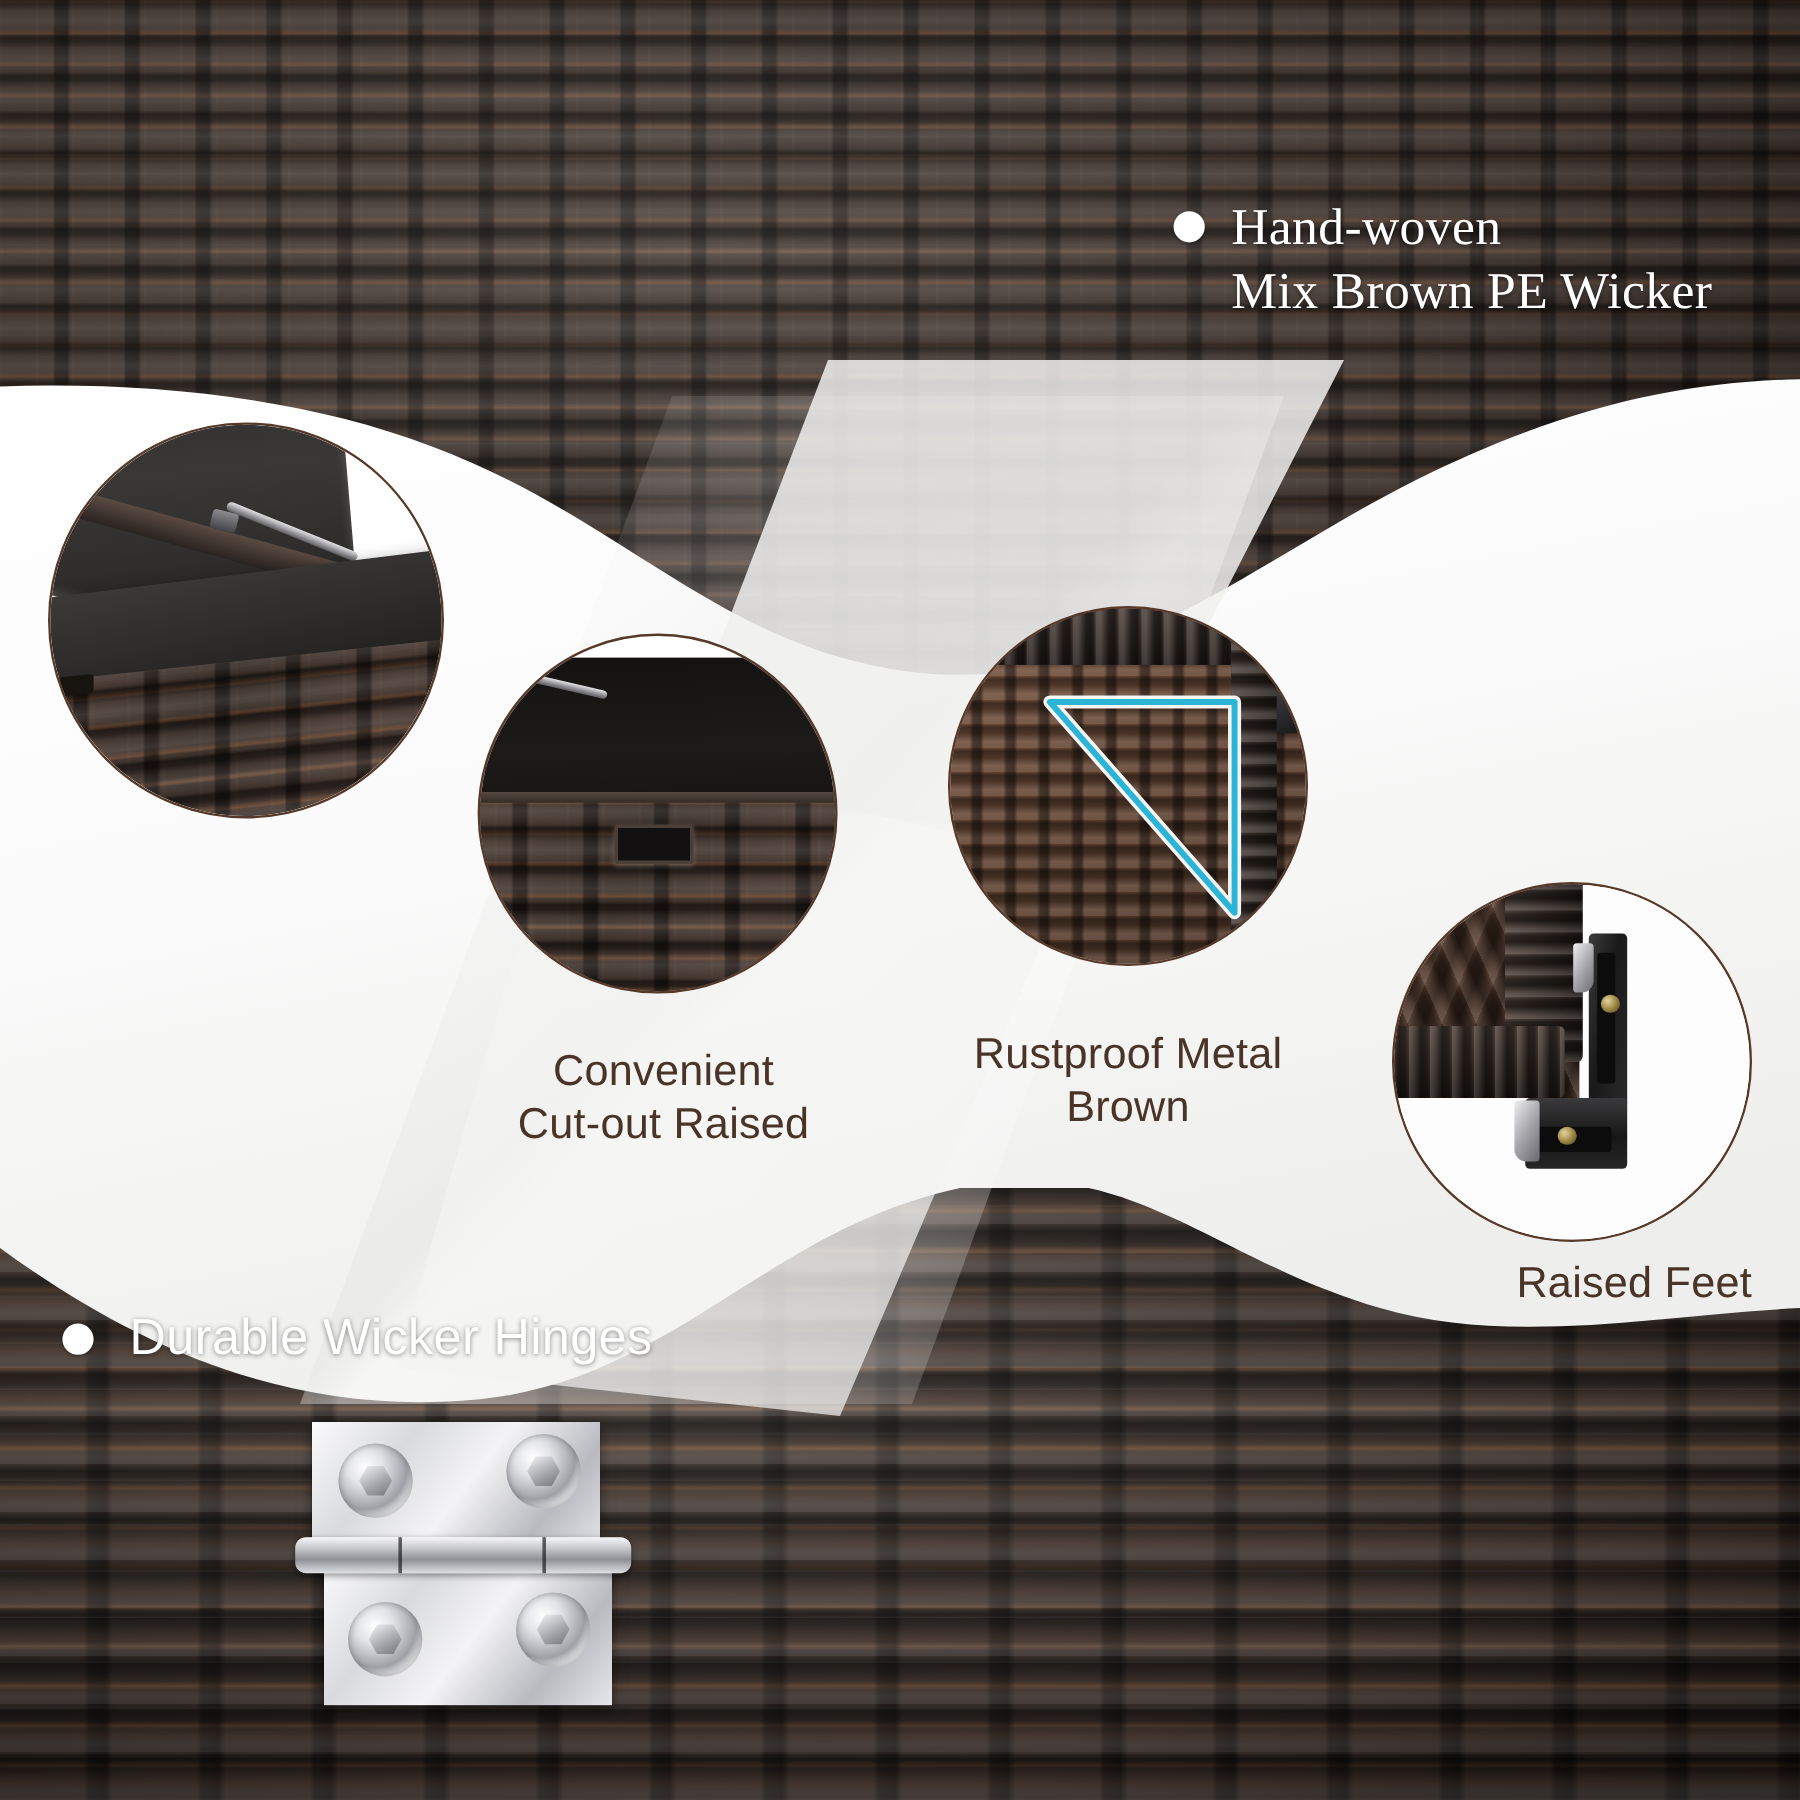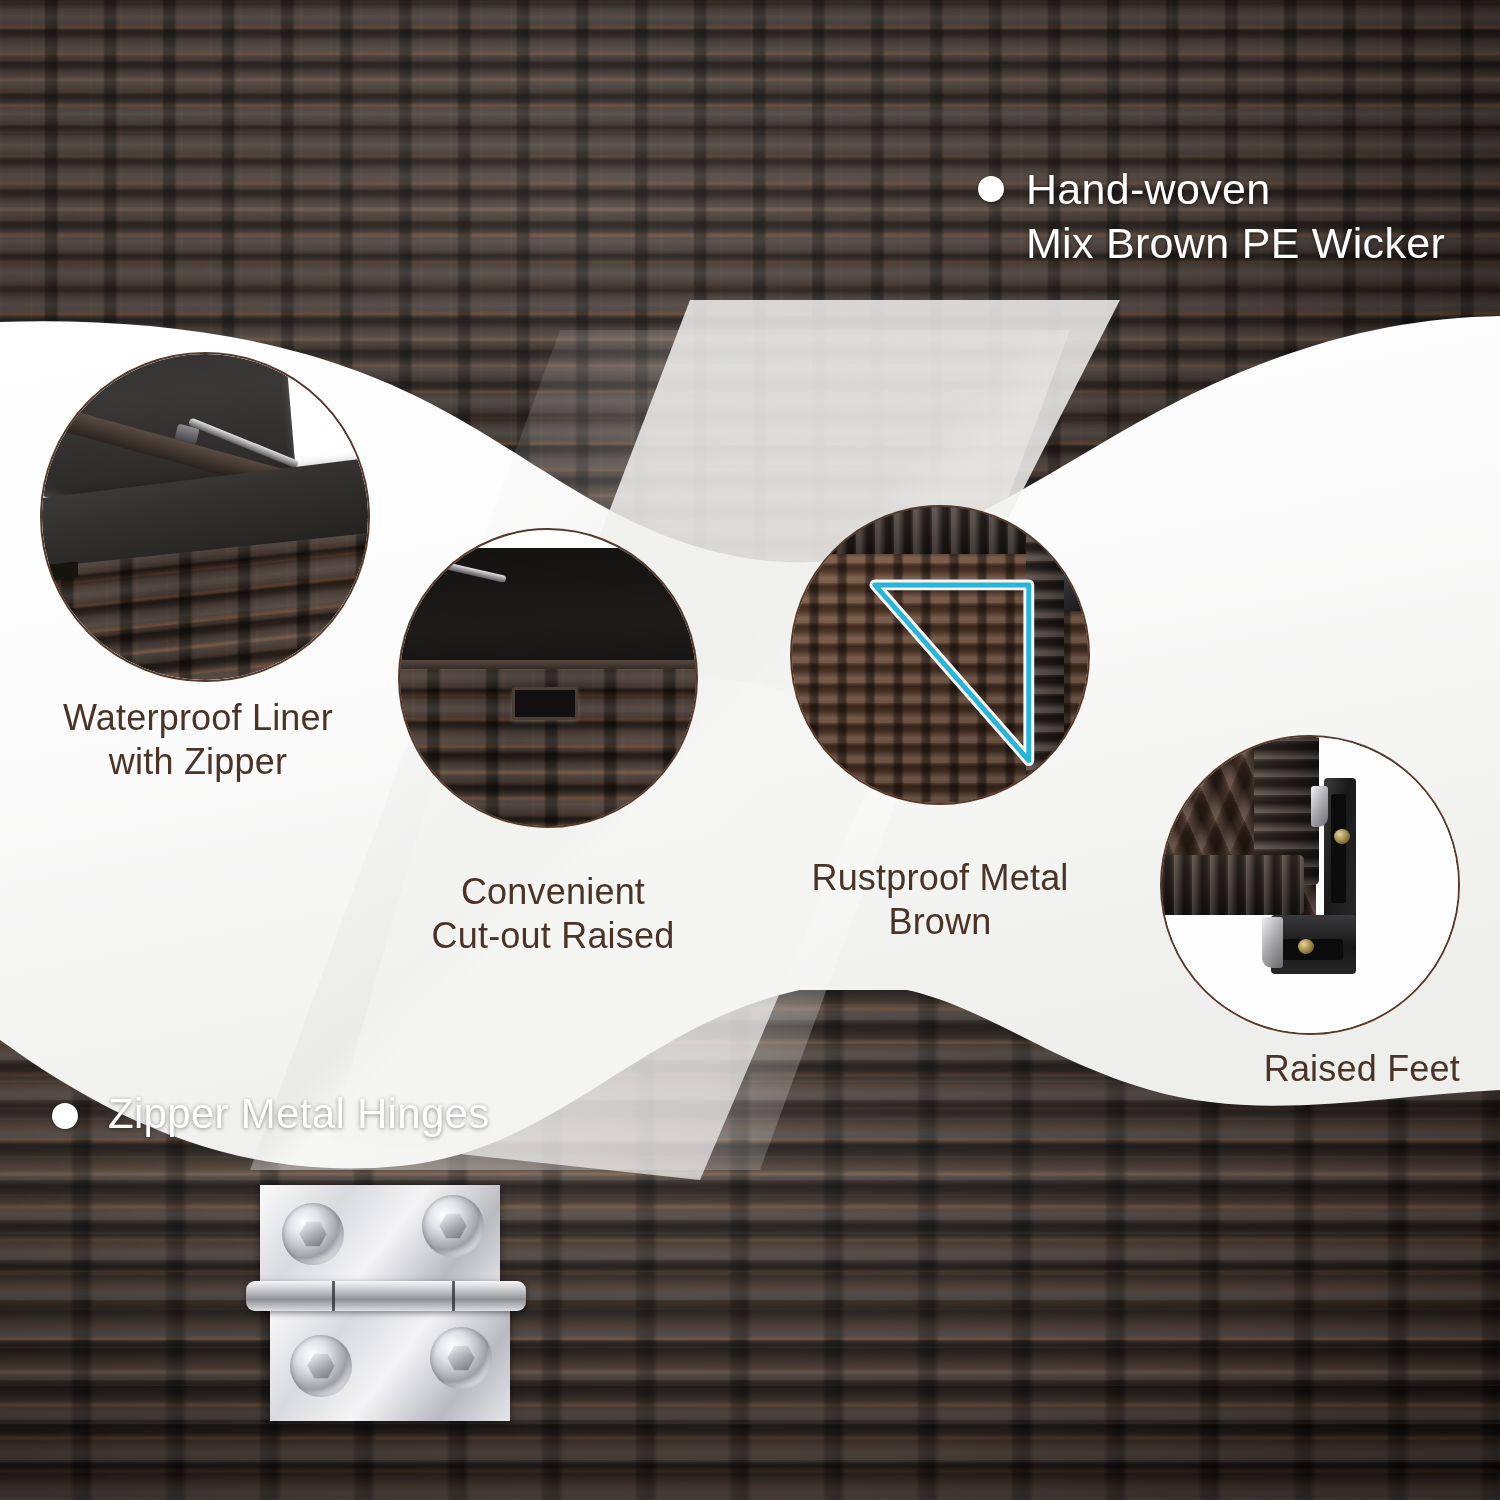--- a/index.html
+++ b/index.html
@@ -329,30 +329,28 @@
       <div class="hpin-seg" style="left:86px;"></div>
       <div class="hpin-seg" style="left:206px;"></div>
     </div>
     <div class="hbolt" style="left:44px;top:18px;width:62px;height:62px;"></div>
     <div class="hbolt" style="left:184px;top:10px;width:62px;height:62px;"></div>
     <div class="hbolt" style="left:52px;top:150px;width:62px;height:62px;"></div>
     <div class="hbolt" style="left:192px;top:142px;width:62px;height:62px;"></div>
   </div>
 
   <div class="bullet" style="left:978px;top:176px;width:26px;height:26px;"></div>
-  <div class="lbl-w" style="left:1026px;top:163px;width:470px;font-size:43px;">Hand-woven
+  <div class="lbl-w" style="left:1026px;top:163px;width:470px;font-size:43px;font-family:Liberation Serif, serif;">Hand-woven
 Mix Brown PE Wicker</div>
 
-  <div class="lbl" style="left:28px;top:696px;width:340px;font-size:36px;">Waterproof Liner
-with Zipper</div>
 
   <div class="lbl" style="left:398px;top:870px;width:310px;font-size:36px;">Convenient
 Cut-out Raised</div>
 
   <div class="lbl" style="left:790px;top:856px;width:300px;font-size:36px;">Rustproof Metal
 Brown</div>
 
   <div class="lbl" style="left:1160px;top:1047px;width:300px;font-size:36px;text-align:right;">Raised Feet</div>
 
   <div class="bullet" style="left:52px;top:1103px;width:26px;height:26px;"></div>
-  <div class="lbl-w" style="left:108px;top:1088px;width:520px;font-size:42px;">Zipper Metal Hinges</div>
+  <div class="lbl-w" style="left:108px;top:1088px;width:520px;font-size:42px;">Durable Wicker Hinges</div>
 
 </div>
 
 </body></html>

